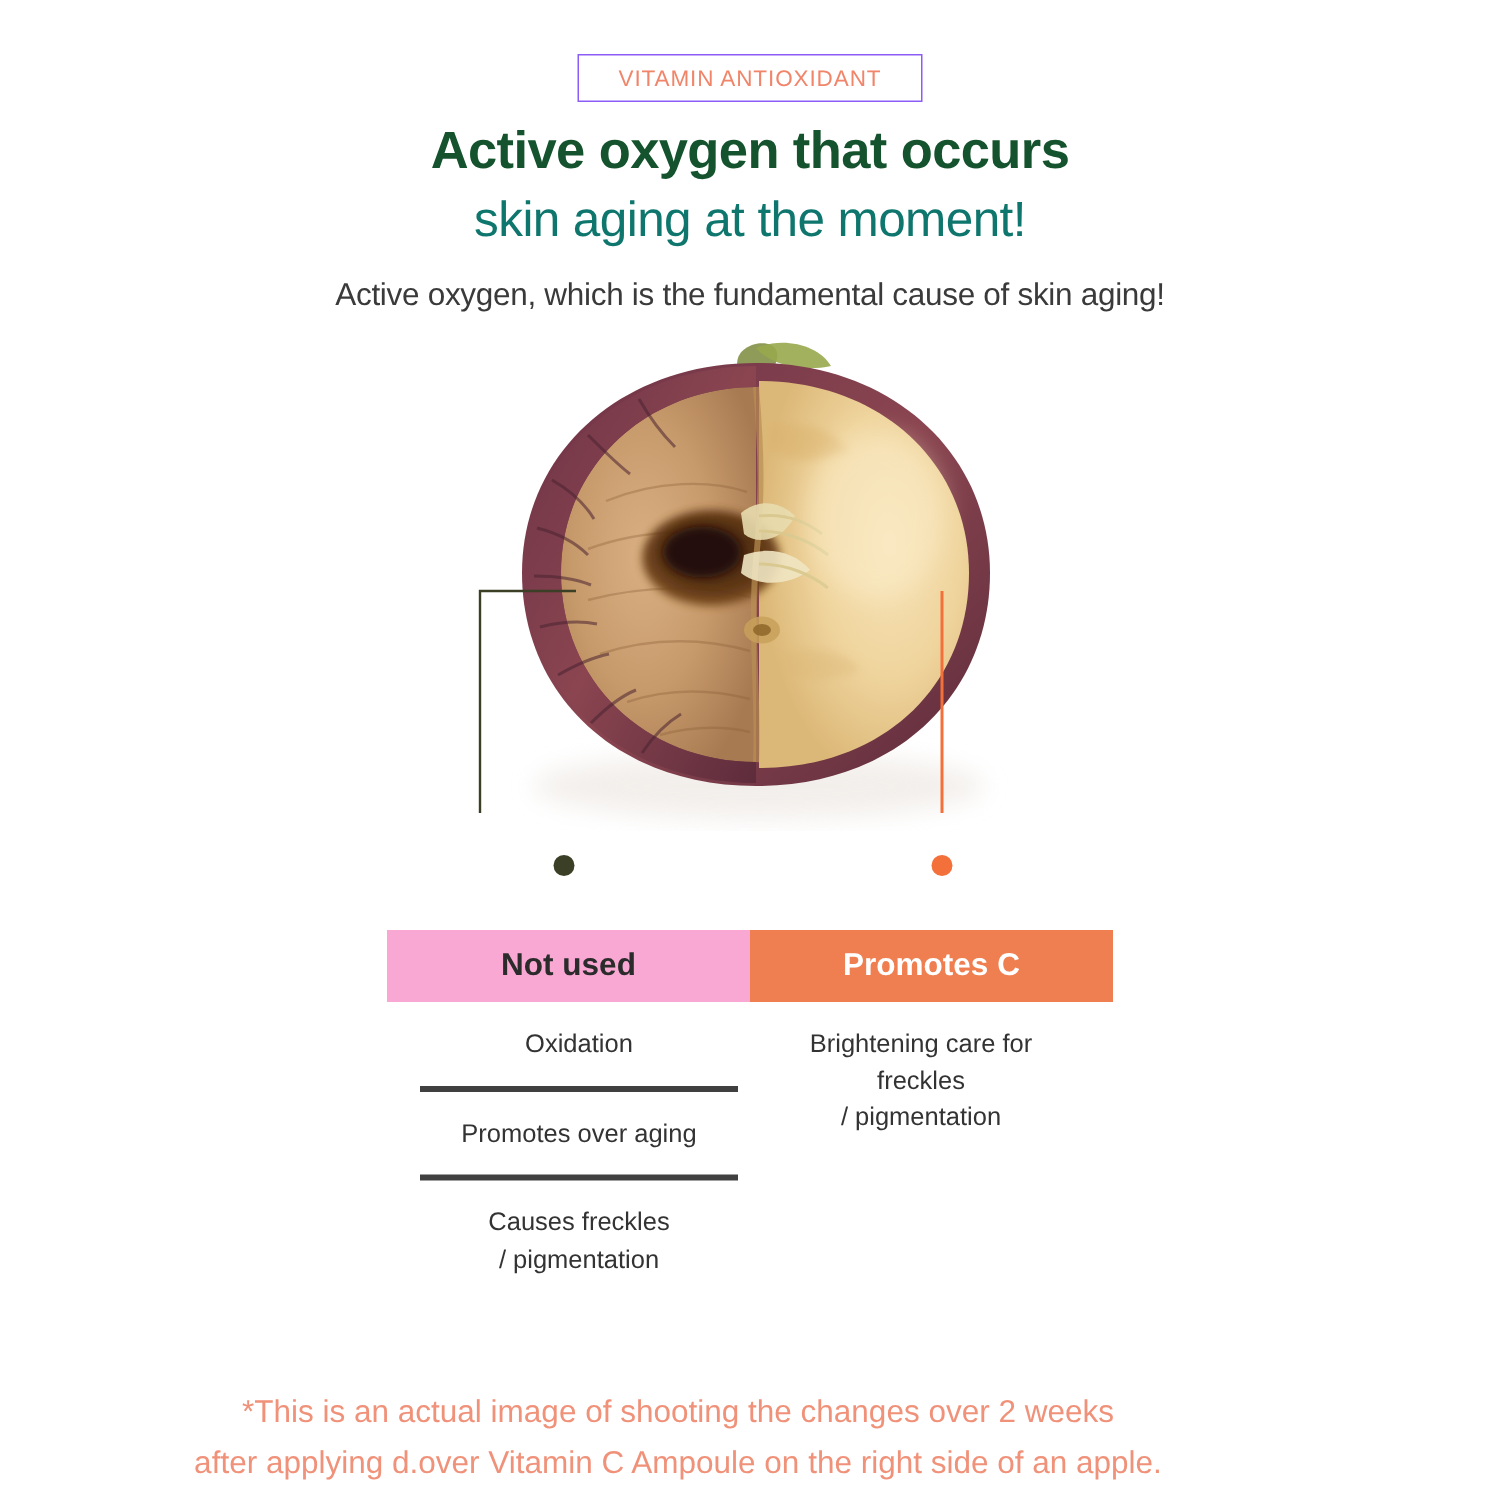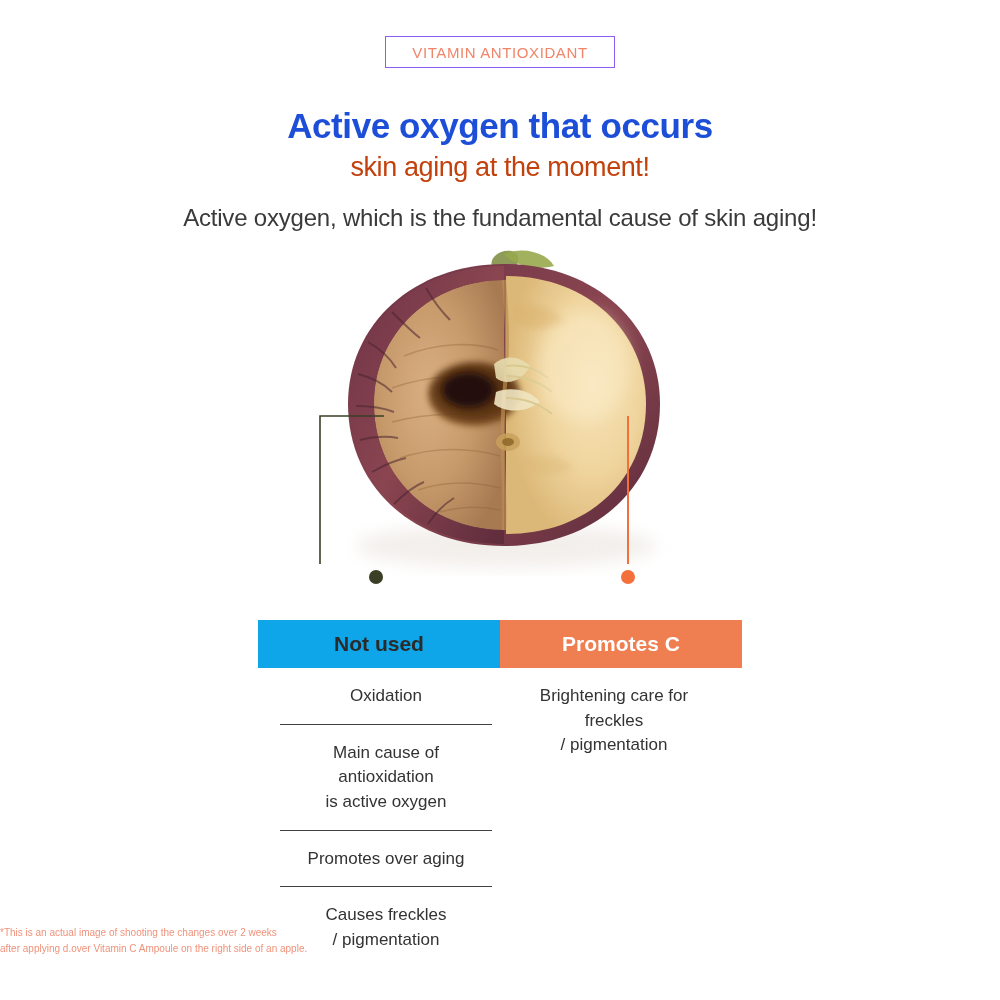--- a/index.html
+++ b/index.html
@@ -31,38 +31,38 @@
     color: #f0856a;
     font-size: 15px;
     letter-spacing: 0.6px;
     padding: 7px 26px 6px 26px;
     background: #fff;
   }
 
   
   .head1 {
     text-align: center;
-    color: #1d4ed8;
+    color: #14532d;
     font-size: 35px;
     font-weight: bold;
-    margin-top: 38px;
+    margin-top: 13px;
     letter-spacing: -0.4px;
   }
   .head2 {
     text-align: center;
-    color: #c2410c;
-    font-size: 27px;
+    color: #0f766e;
+    font-size: 33px;
     font-weight: normal;
     margin-top: 6px;
     letter-spacing: -0.4px;
   }
   .sub {
     text-align: center;
     color: #3a3a3a;
-    font-size: 24px;
+    font-size: 21px;
     margin-top: 16px;
     line-height: 1.55;
     letter-spacing: -0.2px;
   }
 
   
   .apple-area {
     position: relative;
     width: 1000px;
     height: 355px;
@@ -126,58 +126,59 @@
     width: 242px;
     height: 48px;
     display: flex;
     align-items: center;
     justify-content: center;
     font-size: 21px;
     font-weight: bold;
     box-sizing: border-box;
   }
   .th-left {
-    background: #0ea5e9;
+    background: #f9a8d4;
     color: #2b2b2b;
   }
   .th-right {
     background: #ef7f51;
     color: #ffffff;
   }
   .tbody {
     display: flex;
   }
   .col {
     width: 242px;
     box-sizing: border-box;
   }
   .col-left { padding: 0 8px 0 22px; }
   .col-right { padding: 0 22px 0 8px; }
 
   .cell {
-    border-bottom: 1px solid #404040;
+    border-bottom: 4px solid #404040;
     font-size: 17px;
     line-height: 1.45;
     color: #333;
     text-align: center;
     padding: 16px 4px 15px 4px;
     box-sizing: border-box;
   }
   .cell:last-child {
     border-bottom: none;
   }
 
   
   .footnote {
     position: absolute;
     left: 0;
     top: 925px;
     width: 904px;
+    text-align: center;
     color: #f0927a;
-    font-size: 10px;
+    font-size: 21px;
     line-height: 1.6;
   }
 </style>
 </head>
 <body>
 
 <div class="page">
 
   <div class="badge-wrap">
     <div class="badge">VITAMIN ANTIOXIDANT</div>
@@ -301,21 +302,20 @@
   <div class="dot-orange"></div>
 
   <div class="table">
     <div class="thead">
       <div class="th th-left">Not used</div>
       <div class="th th-right">Promotes C</div>
     </div>
     <div class="tbody">
       <div class="col col-left">
         <div class="cell">Oxidation</div>
-        <div class="cell">Main cause of antioxidation<br>is active oxygen</div>
         <div class="cell">Promotes over aging</div>
         <div class="cell">Causes freckles<br>/ pigmentation</div>
       </div>
       <div class="col col-right">
         <div class="cell">Brightening care for freckles<br>/ pigmentation</div>
       </div>
     </div>
   </div>
 
   <div class="footnote">

